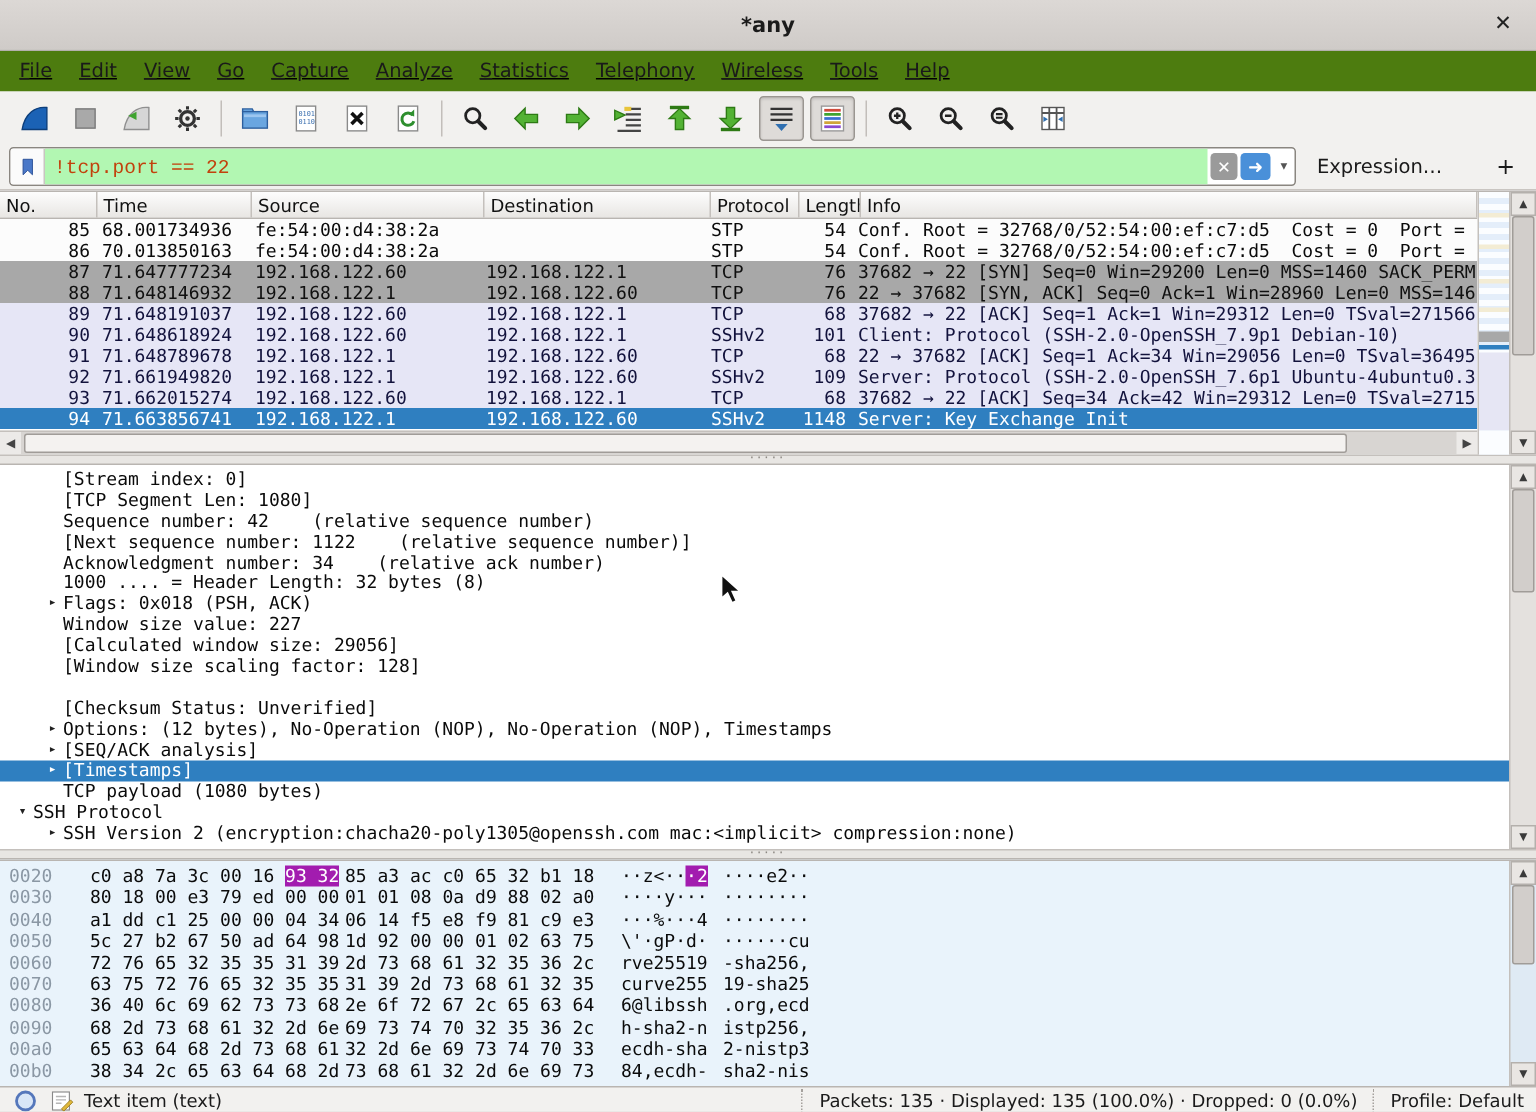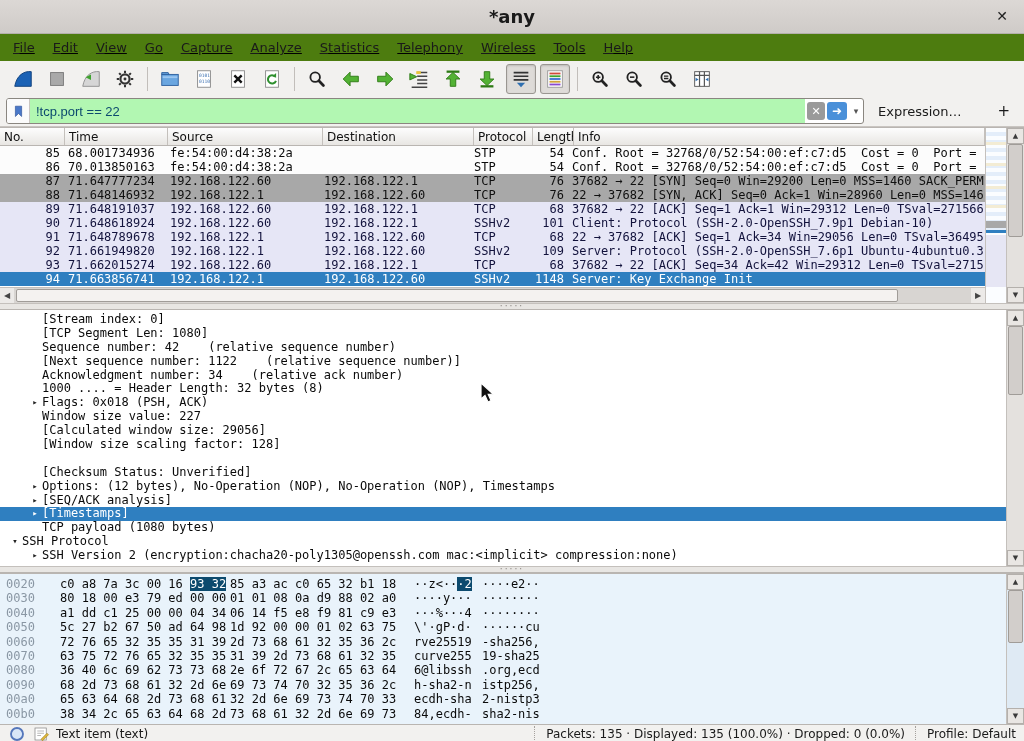--- a/index.html
+++ b/index.html
@@ -1,40 +1,40 @@
 <!DOCTYPE html>
 <html><head>
 <meta charset="utf-8">
 <style>
   html,body{margin:0;padding:0;background:#d6d2cf;width:1024px;height:741px;overflow:hidden;
     font-family:"DejaVu Sans","Liberation Sans",sans-serif;-webkit-font-smoothing:antialiased;}
   .win{width:1024px;height:741px;display:flex;flex-direction:column;position:relative;background:#f2f1ef;}
   
   .titlebar{height:33px;background:linear-gradient(#dcd8d5,#cfcbc8);display:flex;align-items:center;
     position:relative;border-bottom:1px solid #b4b0ac;flex:0 0 33px;}
-  .titlebar .title{position:absolute;left:0;right:0;text-align:center;font-weight:bold;font-size:18px;color:#1a1a1a;}
+  .titlebar .title{position:absolute;left:0;right:0;text-align:center;font-weight:bold;font-size:14px;color:#1a1a1a;}
   .titlebar .close{position:absolute;right:12px;top:6px;width:20px;height:20px;display:flex;align-items:center;
     justify-content:center;font-size:14px;color:#222;cursor:pointer;}
   
   .menubar{height:27px;display:flex;align-items:center;padding-left:4px;background:#4d7c0f;flex:0 0 27px;text-decoration:underline;}
   .menubar .mitem{padding:3px 9px;font-size:13px;color:#1a1a1a;cursor:default;}
   .menubar .mitem u{text-decoration:underline;}
   
   .toolbar{height:35px;display:flex;align-items:center;padding-left:6px;background:#f2f1ef;flex:0 0 35px;}
   .tbtn{width:28px;height:28px;margin:0 2px;display:flex;align-items:center;justify-content:center;border:1px solid transparent;border-radius:3px;}
   .tbtn svg{width:22px;height:22px;}
   .tbtn.pressed{background:#dedbd8;border:1px solid #9a9691;box-shadow:inset 0 1px 2px rgba(0,0,0,.15);}
   .tsep{width:1px;height:24px;background:#c2beba;margin:0 5px;}
   
   .filterbar{height:30px;display:flex;align-items:center;padding:0 6px;background:#f2f1ef;flex:0 0 30px;border-bottom:1px solid #c9c5c1;}
   .fwrap{display:flex;align-items:center;height:24px;border:1px solid #8a8680;border-radius:3px;overflow:hidden;flex:0 0 856px;background:#fff;}
   .fbookmark{width:22px;height:100%;display:flex;align-items:center;justify-content:center;background:#fbfbfb;border-right:1px solid #c9c5c1;}
   .fbookmark svg{width:15px;height:15px;}
   .finput{flex:1;height:100%;border:0;outline:0;background:#b2f7b2;font-size:13px;padding:0 6px;
-    font-family:Liberation Sans, sans-serif;color:#0c4a6e;}
+    font-family:Liberation Mono, monospace;color:#c2410c;}
   .fclear{width:18px;height:18px;border-radius:3px;background:#9a9a9a;color:#fff;display:flex;align-items:center;justify-content:center;
     font-size:11px;margin:0 2px;}
   .fapply{width:20px;height:18px;border-radius:3px;background:#4a90d9;color:#fff;display:flex;align-items:center;justify-content:center;
     font-size:12px;margin-right:2px;}
   .fcaret{width:14px;text-align:center;color:#555;font-size:9px;}
   .fexpr{font-size:13px;color:#1a1a1a;margin-left:14px;}
   .fadd{font-size:15px;color:#1a1a1a;margin-left:auto;margin-right:8px;}
   
   .plist{flex:0 0 175px;display:flex;background:#fff;border-top:1px solid #b9b5b1;}
   .plist-main{flex:1;display:flex;flex-direction:column;overflow:hidden;}
@@ -80,21 +80,21 @@
   
   .hexpane{flex:0 0 150px;background:#e9f3fb;display:flex;overflow:hidden;border-top:1px solid #b9b5b1;}
   .hlines{flex:1;overflow:hidden;padding-top:3px;}
   .hline{height:14.4px;line-height:14.4px;font-family:"DejaVu Sans Mono","Liberation Mono",monospace;font-size:12px;
     color:#0a0a0a;white-space:pre;display:flex;}
   .hoff{width:42px;flex:0 0 42px;color:#8a97a4;padding-left:6px;}
   .hg1{margin-left:12px;width:170px;flex:0 0 170px;}
   .hg2{width:170px;flex:0 0 170px;}
   .ha1{margin-left:14px;width:60px;flex:0 0 60px;}
   .ha2{margin-left:8px;width:60px;flex:0 0 60px;}
-  .hl{background:#0c4a6e;color:#fff;}
+  .hl{background:#a21caf;color:#fff;}
   
   .statusbar{flex:1;background:#f2f1ef;border-top:1px solid #b9b5b1;display:flex;align-items:center;padding:0 8px;}
   .sico{width:18px;height:18px;margin-right:6px;}
   .sico svg{width:18px;height:18px;}
   .stext{font-size:12px;color:#1a1a1a;}
   .sspacer{flex:1;}
   .ssep{width:1px;height:16px;border-left:1px dotted #a5a19d;margin:0 10px;}
   
   .cursor{position:absolute;z-index:50;pointer-events:none;}
 </style>

